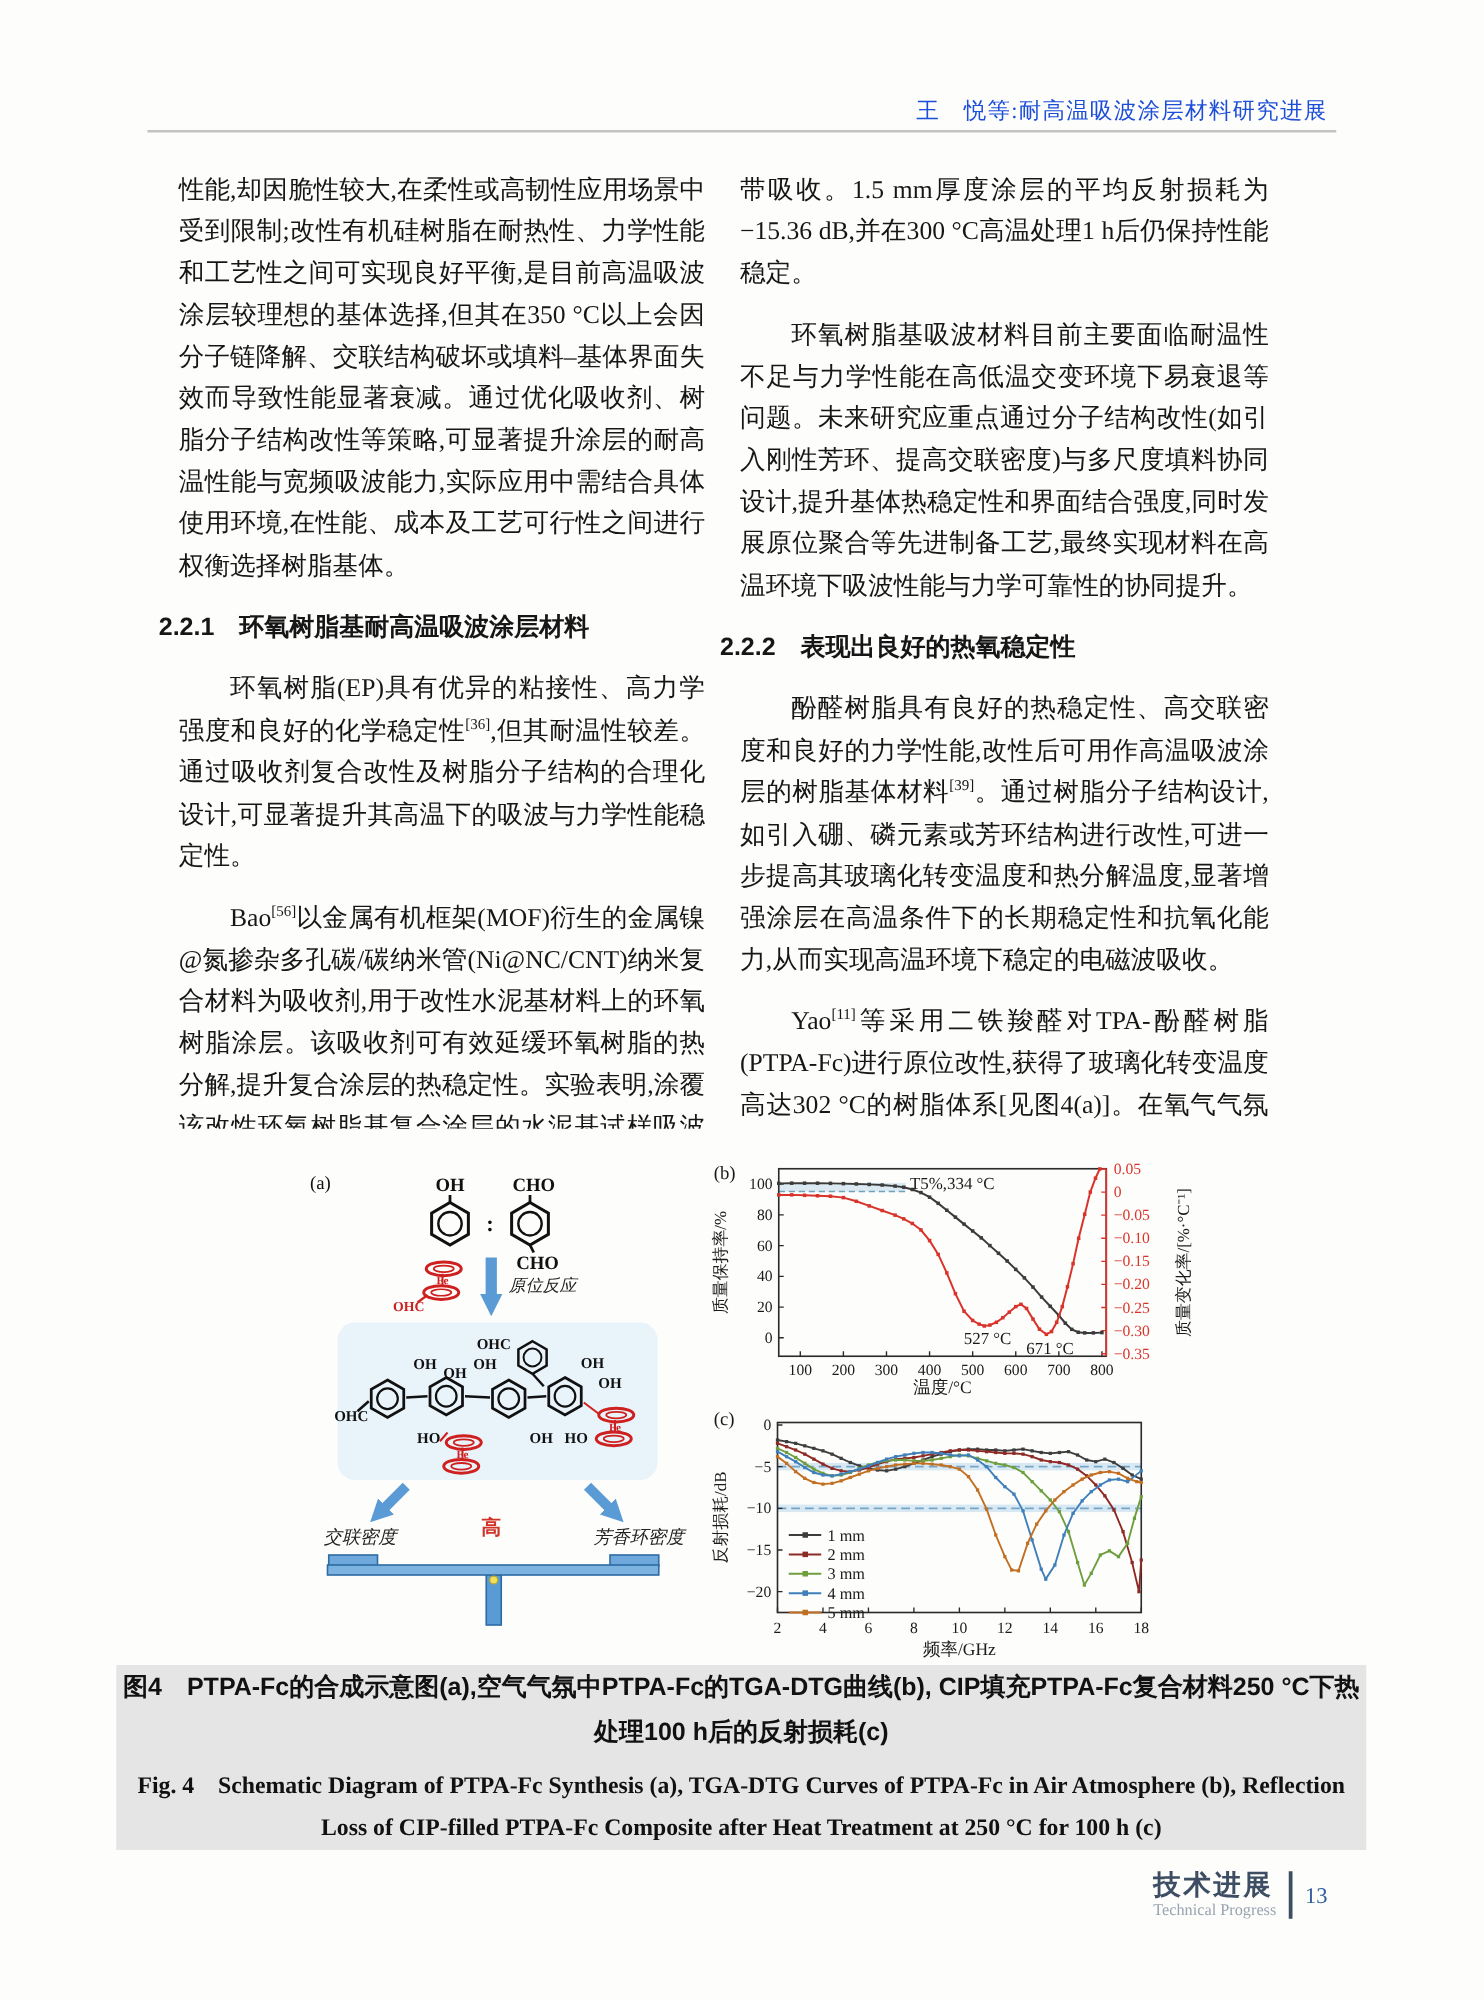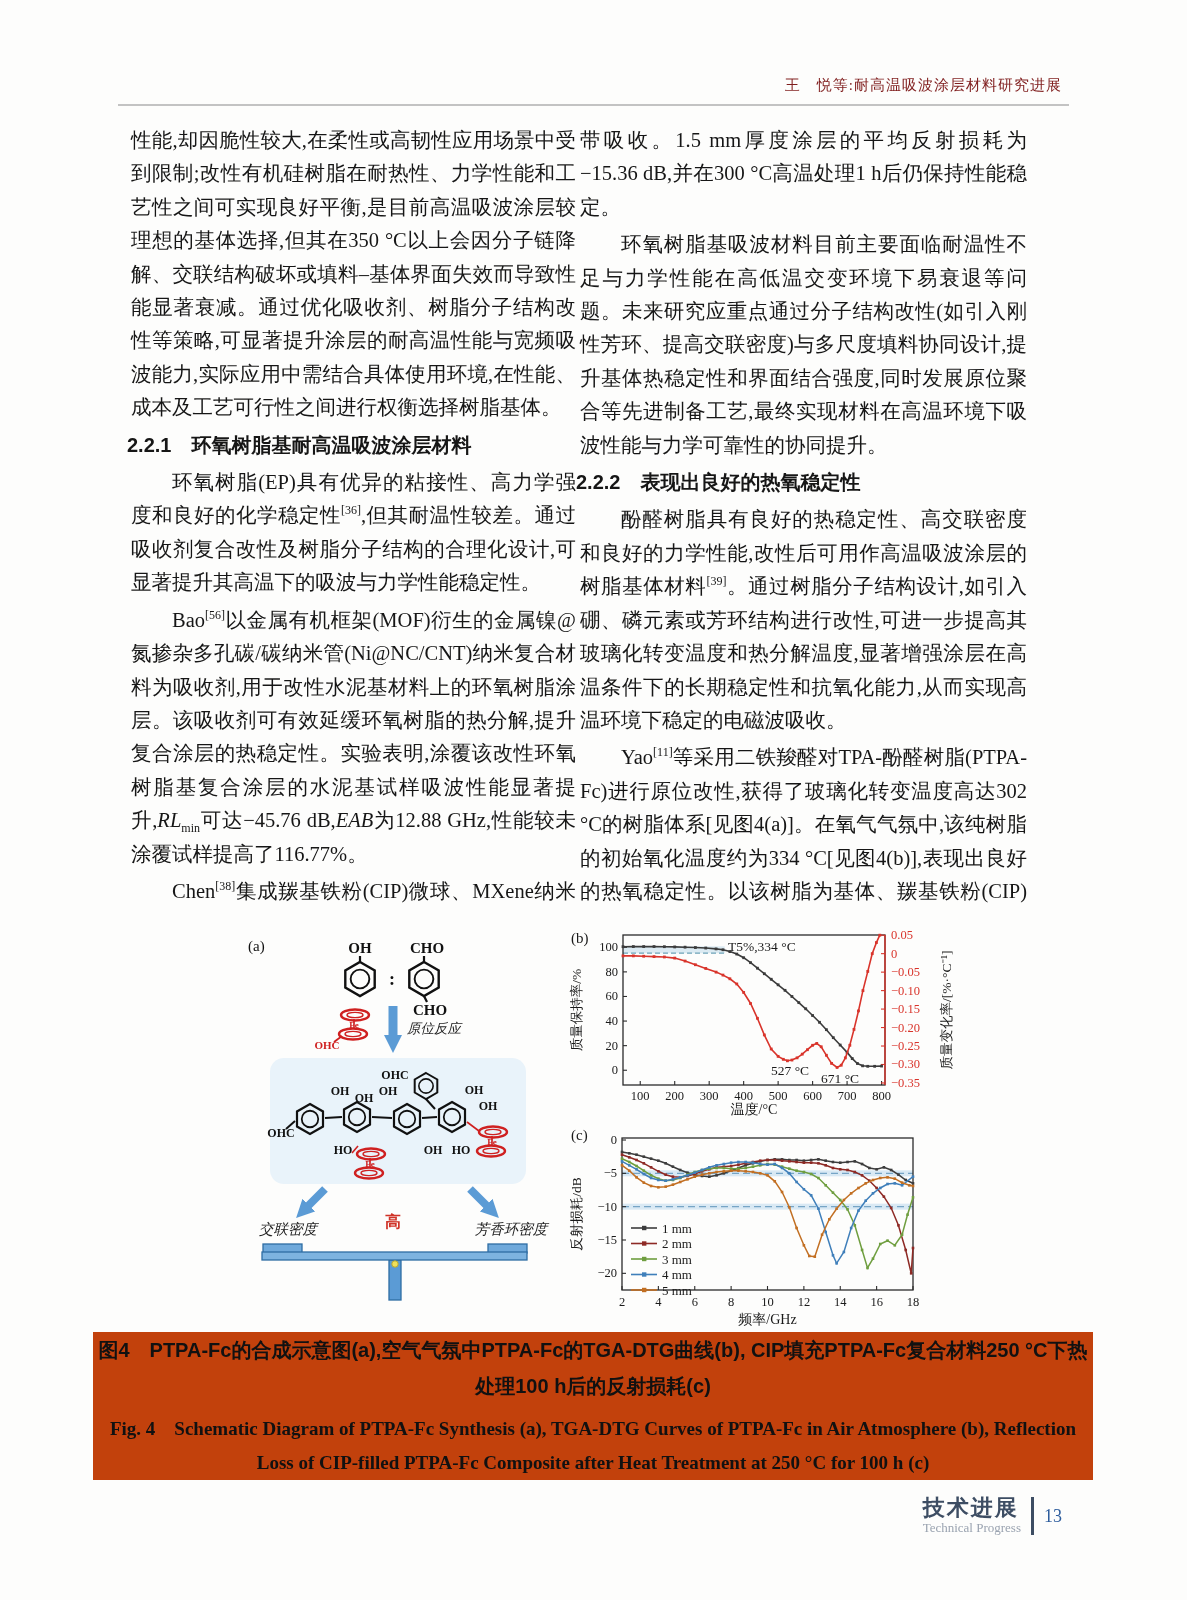--- a/index.html
+++ b/index.html
@@ -2,51 +2,51 @@
 <html><head>
 <meta charset="utf-8">
 <style>
   html,body{margin:0;padding:0;}
   body{
     position:relative;width:1187px;height:1600px;background:#fdfdfc;
     font-family:"Liberation Serif",serif;color:#161616;overflow:hidden;
   }
   
   .running-head{
-    position:absolute;top:76px;right:125px;font-size:15px;color:#7f1d1d;
+    position:absolute;top:76px;right:125px;font-size:18px;color:#1d4ed8;
     letter-spacing:1px;font-family:"Liberation Serif",serif;
   }
   .head-rule{
     position:absolute;left:118px;right:118px;top:104px;height:0;
     border-top:2px solid #c3c3c3;
   }
   
   .col{
     position:absolute;top:120px;width:455px;font-size:20.5px;line-height:33.4px;
     text-align:justify;text-justify:inter-ideograph;
   }
   .col-left{left:127px;width:453px;}
   .col-right{left:576px;width:455px;}
-  .col p{margin:4px;text-indent:2em;}
+  .col p{margin:16px;text-indent:2em;}
   .col p.noindent{text-indent:0;}
   .col h3{
     margin:0;font-family:"Liberation Sans",sans-serif;font-weight:bold;
     font-size:20px;line-height:33.4px;text-indent:0;
   }
   .col sup{font-size:12px;line-height:0;}
   .col sub{font-size:12px;line-height:0;}
   
   .figure-strip{
     position:absolute;left:0;top:903px;width:1187px;height:428px;background:#fdfdfc;
   }
   .figure-strip svg{position:absolute;}
   svg text{font-family:"Liberation Serif",serif;}
   
   .caption-block{
-    position:absolute;left:93px;top:1332px;width:1000px;background:#c2410c;text-align:center;
+    position:absolute;left:93px;top:1332px;width:1000px;background:#e5e5e5;text-align:center;
   }
   .caption-cn{
     font-family:"Liberation Sans",sans-serif;font-weight:bold;font-size:20px;
     line-height:36px;color:#111;
   }
   .caption-en{
     margin-top:8px;font-family:"Liberation Serif",serif;font-weight:bold;
     font-size:19px;line-height:34px;color:#111;
   }
   

